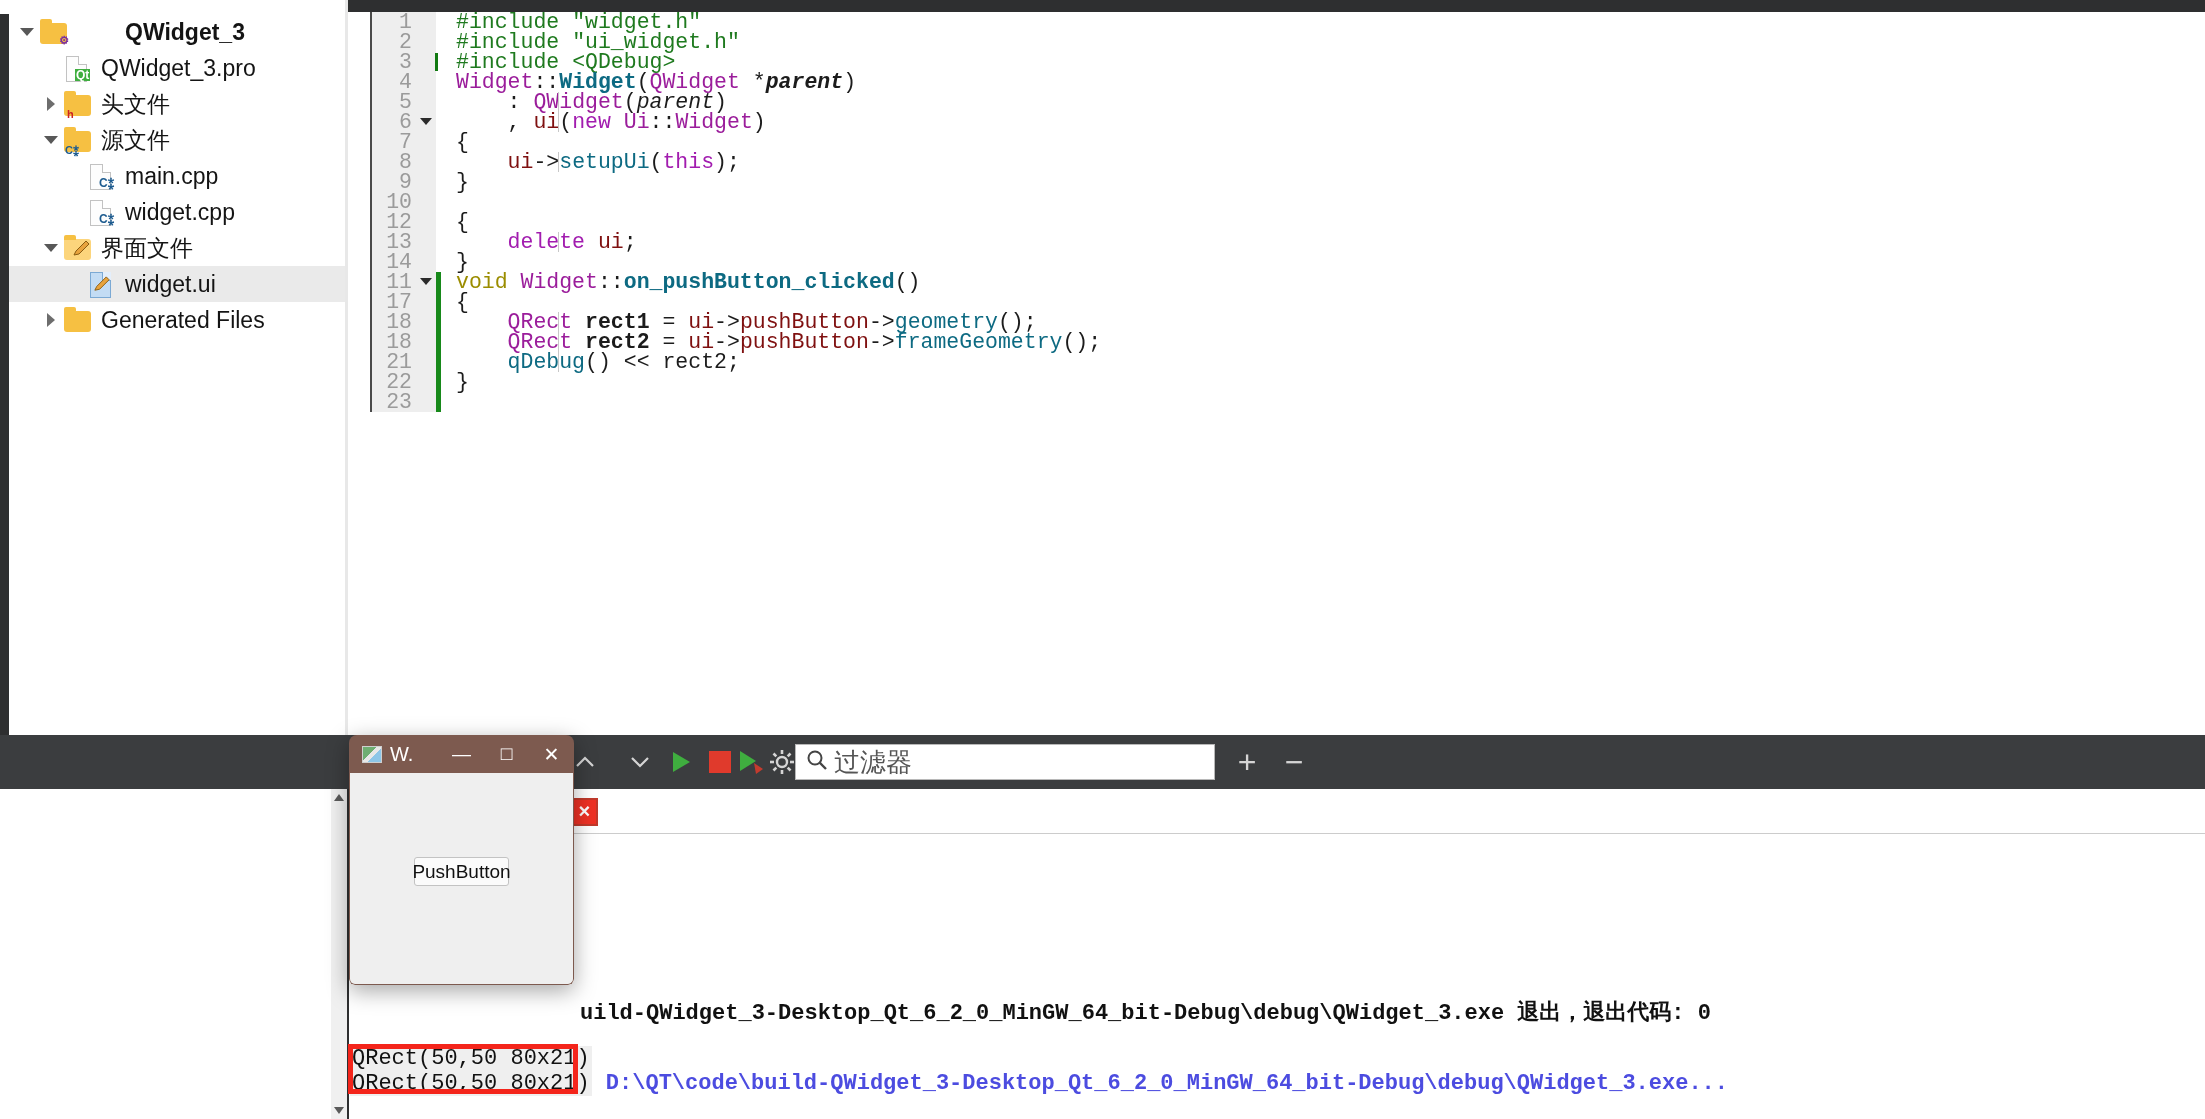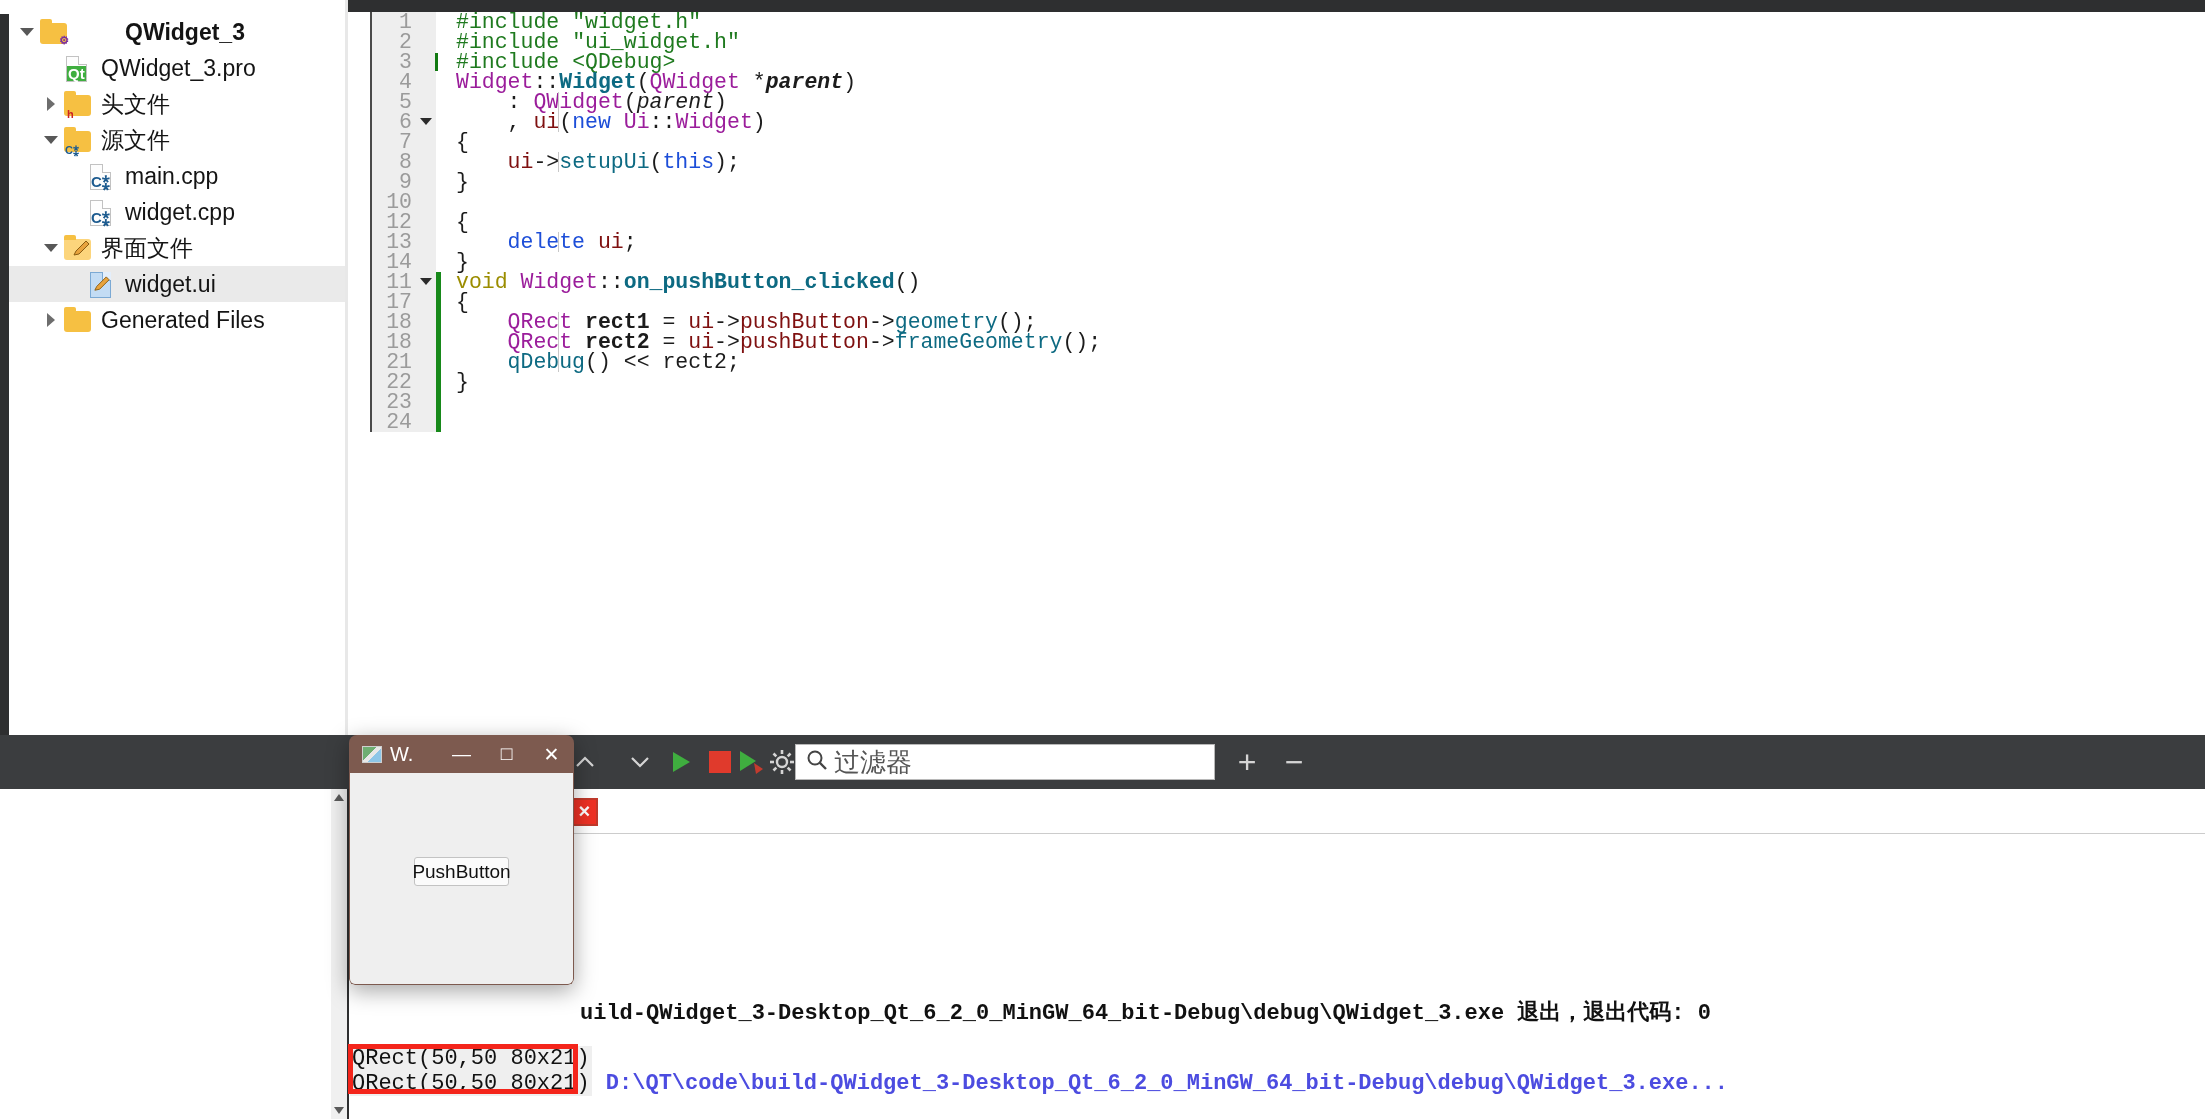--- a/index.html
+++ b/index.html
@@ -77,22 +77,22 @@
   }
   .ico-page::after {
     content:""; position: absolute; right: -1px; top: -1px;
     width: 8px; height: 8px;
     background: #ffffff;
     border-left: 1px solid #c2c2c2; border-bottom: 1px solid #c2c2c2;
   }
   .ico-page.blue { background: #c3dcf4; border-color: #7ba9d4; }
   .ico-page.blue::after { background: #e3eefb; border-color: #7ba9d4; }
   .ico-pagetxt {
-    position: absolute; left: 4px; bottom: 1px;
-    font-size: 15px; font-weight: bold; line-height: 1;
+    position: absolute; left: 12px; bottom: 1px;
+    font-size: 12px; font-weight: bold; line-height: 1;
     font-family: "Liberation Sans", sans-serif;
   }
   
   .ico-pencil {
     position: absolute; left: 8px; top: 4px;
     width: 20px; height: 20px;
   }
 
   
   .opendocs-header {
@@ -209,21 +209,21 @@
     position: absolute; left: 117px; top: 0;
     width: 1px; height: 20px; background: #c8c8c8;
   }
 
   
   .k-prep { color: #1f7a1f; }           
   .k-str  { color: #1f7a1f; }           
   .k-cls  { color: #9b1d9b; }           
   .k-fn   { color: #0d6a82; font-weight: bold; } 
   .k-op   { color: #1c1c1c; }
-  .k-kw   { color: #1d4ed8; }           
+  .k-kw   { color: #a21caf; }           
   .k-var  { color: #7f1010; }           
   .k-varb { color: #1c1c1c; font-weight: bold; } 
   .k-param{ color: #1c1c1c; font-style: italic; }
   .k-pb   { color: #1c1c1c; font-weight: bold; font-style: italic; }
   .k-void { color: #9b8d00; }
   .k-memfn{ color: #0d6a82; }
   .k-plain{ color: #1c1c1c; }
 
   
   .caret {
@@ -627,28 +627,20 @@
           <div class="gutter"></div>
           <span class="ln">22</span>
           <span class="fold"></span>
           <span class="chg green"></span>
           <span class="codetext"><span class="k-op">}</span></span>
         </div>
         <div class="code-line">
           <div class="gutter-border"></div>
           <div class="gutter"></div>
           <span class="ln">23</span>
-          <span class="fold"></span>
-          <span class="chg green"></span>
-          <span class="codetext"><span class="k-op"></span></span>
-        </div>
-        <div class="code-line">
-          <div class="gutter-border"></div>
-          <div class="gutter"></div>
-          <span class="ln">24</span>
           <span class="fold"></span>
           <span class="chg green"></span>
           <span class="codetext"><span class="k-op"></span></span>
         </div>
       </div>
   </div>
 
   <div class="opendocs-header">
     <span class="opendocs-title">Open Documents</span>
     <span class="od-btn">

